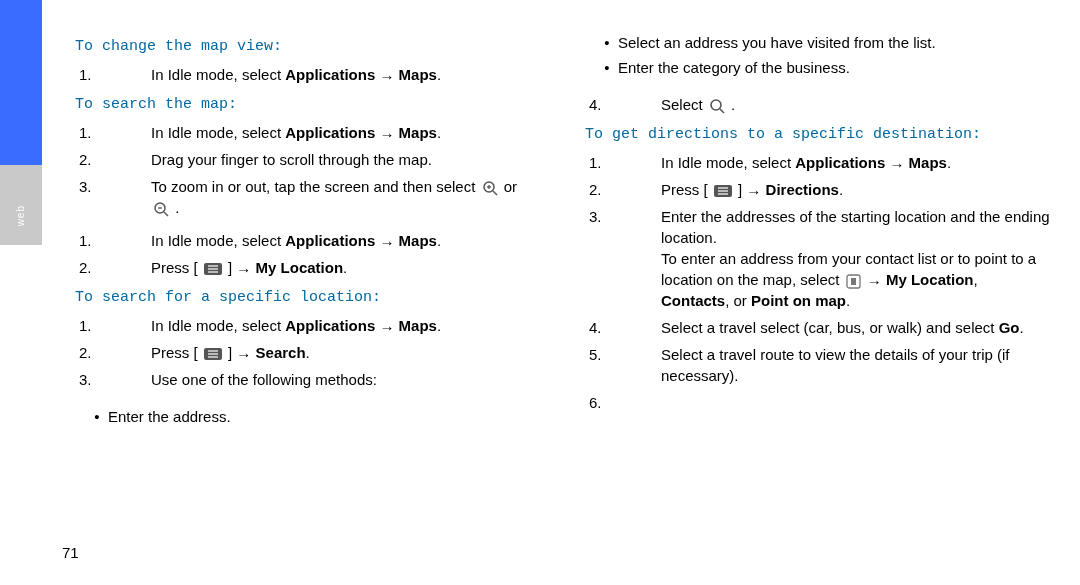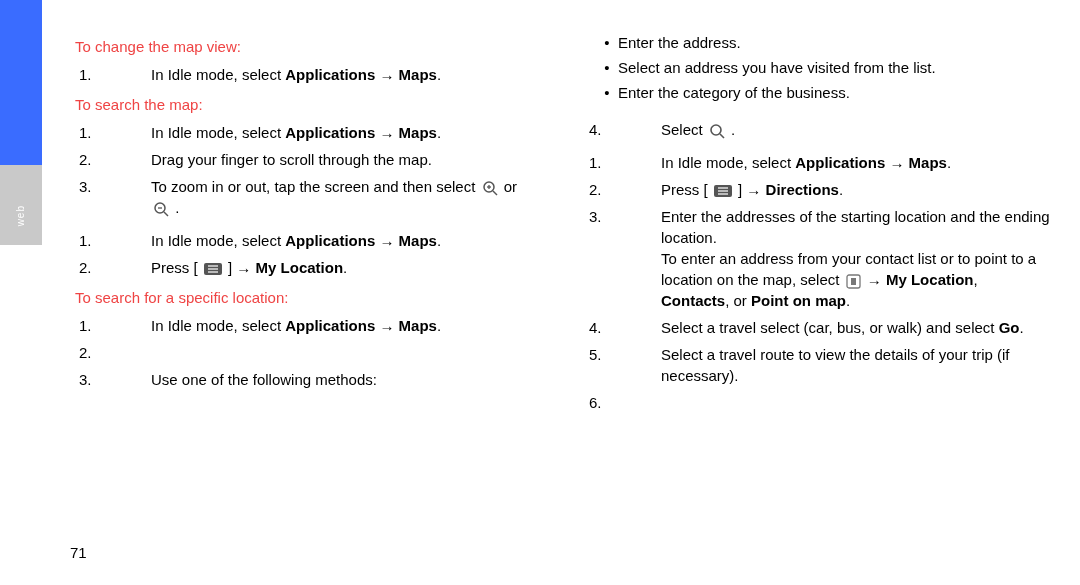--- a/index.html
+++ b/index.html
@@ -12,34 +12,34 @@
   .blue-strip { position:absolute; left:0; top:0; width:42px; height:165px; background:#3a6cff; }
   .grey-strip { position:absolute; left:0; top:165px; width:42px; height:80px; background:#c9c9c9; }
   .side-label {
     position:absolute; left:14px; top:205px; font-size:10px; color:#fff;
     writing-mode:vertical-rl; transform:rotate(180deg); letter-spacing:1px;
   }
   .page {
     position:absolute; left:75px; top:30px; right:30px; bottom:30px;
     column-count:2; column-gap:45px;
   }
-  .heading { color:#ef4444; margin:6px 0 4px 0; }
+  .heading { color:#0369a1; margin:6px 0 4px 0;font-family:Liberation Mono, monospace; }
   ol.num { list-style:none; padding:0; margin:0 0 6px 0; }
   ol.num > li { display:flex; padding:3px 0; }
   ol.num > li .n { width:28px; flex-shrink:0; text-align:left; padding-left:4px;}
   ol.num > li .t { flex:1;margin-left:48px; }
   ul.bul { list-style:none; padding:0; margin:11px;text-align:right; }
   ul.bul > li { display:flex; padding:2px 0; }
   ul.bul > li::before { content:"•"; width:22px; flex-shrink:0; text-align:center; }
   b { font-weight:bold; }
   .icon {
     display:inline-block; vertical-align:middle; margin:0 2px;
   }
   .icon svg { display:block; }
-  .page-num { position:absolute; left:70px; bottom:22px; font-size:15px; }
+  .page-num { position:absolute; left:62px; bottom:22px; font-size:15px; }
   .indent { margin-left:28px; }
 </style>
 </head>
 <body>
 
 <div class="blue-strip"></div>
 <div class="grey-strip"></div>
 <div class="side-label">web</div>
 
 <div class="page">
@@ -118,74 +118,87 @@
   <div class="heading">To search for a specific location:</div>
   <ol class="num">
     <li>
       <span class="n">1.</span>
       <span class="t">
         <span>In Idle mode, select </span><b>Applications → Maps</b><span>.</span>
       </span>
     </li>
     <li>
       <span class="n">2.</span>
-    </li>
-    <li>
-      <span class="n">3.</span>
-      <span class="t">Use one of the following methods:</span>
-    </li>
-  </ol>
-
-  <ul class="bul indent">
-    <li>
-        <span>Enter the address.</span>
-      </li>
-    <li>
-        <span>Select an address you have visited from the list.</span>
-      </li>
-    <li>
-        <span>Enter the category of the business.</span>
-      </li>
-  </ul>
-
-  <ol class="num">
-    <li>
-      <span class="n">4.</span>
-      <span class="t">
-        <span>Select </span>
-        <span class="icon">
-          <svg width="16" height="16">
-              <circle cx="7" cy="7" r="5" fill="none" stroke="#555" stroke-width="1.6"></circle>
-              <line x1="11" y1="11" x2="15" y2="15" stroke="#555" stroke-width="1.6"></line>
-            </svg>
-        </span>
-        <span>.</span>
-      </span>
-    </li>
-  </ol>
-
-  <ol class="num">
-    <li>
-      <span class="n">1.</span>
-      <span class="t">
-        <span>In Idle mode, select </span><b>Applications → Maps</b><span>.</span>
-      </span>
-    </li>
-    <li>
-      <span class="n">2.</span>
       <span class="t">
         <span>Press [ </span>
         <span class="icon">
           <svg width="18" height="12">
               <rect x="0" y="0" width="18" height="12" rx="2" fill="#555"></rect>
               <line x1="4" y1="3" x2="14" y2="3" stroke="#fff" stroke-width="1.2"></line>
               <line x1="4" y1="6" x2="14" y2="6" stroke="#fff" stroke-width="1.2"></line>
               <line x1="4" y1="9" x2="14" y2="9" stroke="#fff" stroke-width="1.2"></line>
             </svg>
         </span>
+        <span> ] → </span><b>Search</b><span>.</span>
+      </span>
+    </li>
+    <li>
+      <span class="n">3.</span>
+      <span class="t">Use one of the following methods:</span>
+    </li>
+  </ol>
+
+  <ul class="bul indent">
+    <li>
+        <span>Enter the address.</span>
+      </li>
+    <li>
+        <span>Select an address you have visited from the list.</span>
+      </li>
+    <li>
+        <span>Enter the category of the business.</span>
+      </li>
+  </ul>
+
+  <ol class="num">
+    <li>
+      <span class="n">4.</span>
+      <span class="t">
+        <span>Select </span>
+        <span class="icon">
+          <svg width="16" height="16">
+              <circle cx="7" cy="7" r="5" fill="none" stroke="#555" stroke-width="1.6"></circle>
+              <line x1="11" y1="11" x2="15" y2="15" stroke="#555" stroke-width="1.6"></line>
+            </svg>
+        </span>
+        <span>.</span>
+      </span>
+    </li>
+  </ol>
+
+  <div class="heading">To get directions to a specific destination:</div>
+  <ol class="num">
+    <li>
+      <span class="n">1.</span>
+      <span class="t">
+        <span>In Idle mode, select </span><b>Applications → Maps</b><span>.</span>
+      </span>
+    </li>
+    <li>
+      <span class="n">2.</span>
+      <span class="t">
+        <span>Press [ </span>
+        <span class="icon">
+          <svg width="18" height="12">
+              <rect x="0" y="0" width="18" height="12" rx="2" fill="#555"></rect>
+              <line x1="4" y1="3" x2="14" y2="3" stroke="#fff" stroke-width="1.2"></line>
+              <line x1="4" y1="6" x2="14" y2="6" stroke="#fff" stroke-width="1.2"></line>
+              <line x1="4" y1="9" x2="14" y2="9" stroke="#fff" stroke-width="1.2"></line>
+            </svg>
+        </span>
         <span> ] → </span><b>Directions</b><span>.</span>
       </span>
     </li>
     <li>
       <span class="n">3.</span>
       <span class="t">
         <span>Enter the addresses of the starting location and the ending location.</span><br>
         <span>To enter an address from your contact list or to point to a location on the map, select </span>
         <span class="icon">
           <svg width="15" height="15">

